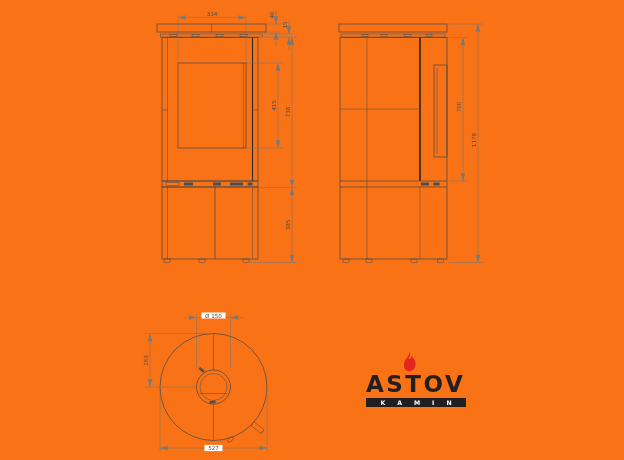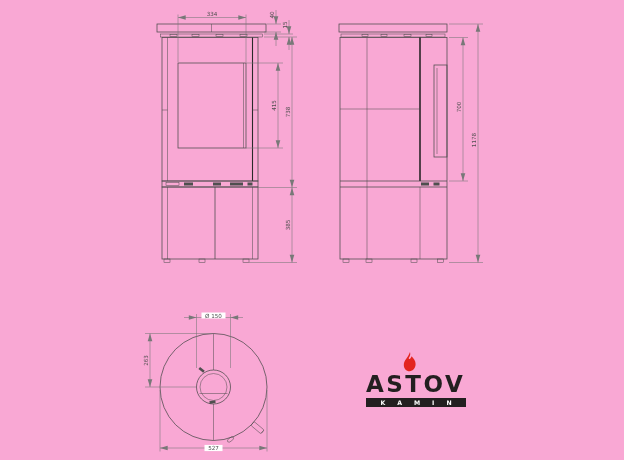--- a/index.html
+++ b/index.html
@@ -1,16 +1,16 @@
 <!DOCTYPE html>
 <html><head>
 <meta charset="utf-8">
 <style>
   html,body{margin:0;padding:0;background:#fff;}
-  .stage{position:relative;width:624px;height:460px;background:#f9a8d4;overflow:hidden;
+  .stage{position:relative;width:624px;height:460px;background:#f97316;overflow:hidden;
          font-family:"DejaVu Sans",sans-serif;}
   svg{display:block;position:absolute;left:0;top:0;}
   .ln{stroke:#4a4a4a;stroke-width:0.75;fill:none;}
   .lnt{stroke:#4a4a4a;stroke-width:0.5;fill:none;}
   .heavy{stroke:#1c1c1c;stroke-width:1.5;fill:none;}
   .semih{stroke:#2a2a2a;stroke-width:1.1;fill:none;}
   .dim{stroke:#787878;stroke-width:0.55;fill:none;}
   .mark{fill:#4f4f4f;stroke:none;}
   .dimtxt{font-size:5.6px;fill:#4f4f4f;}
   .bgw{fill:#ffffff;stroke:none;}

